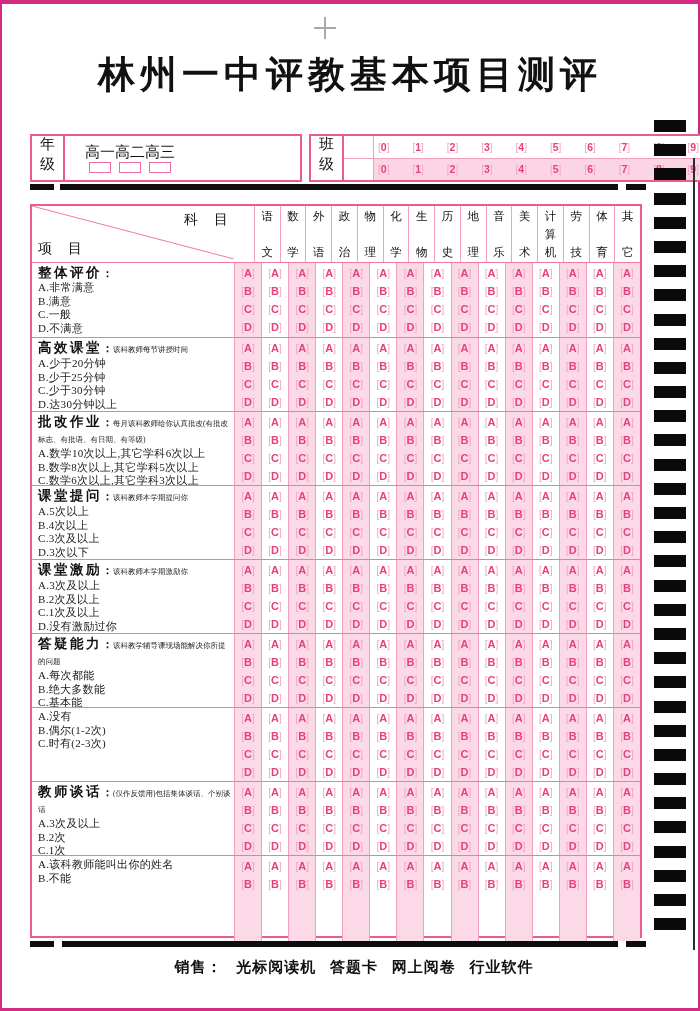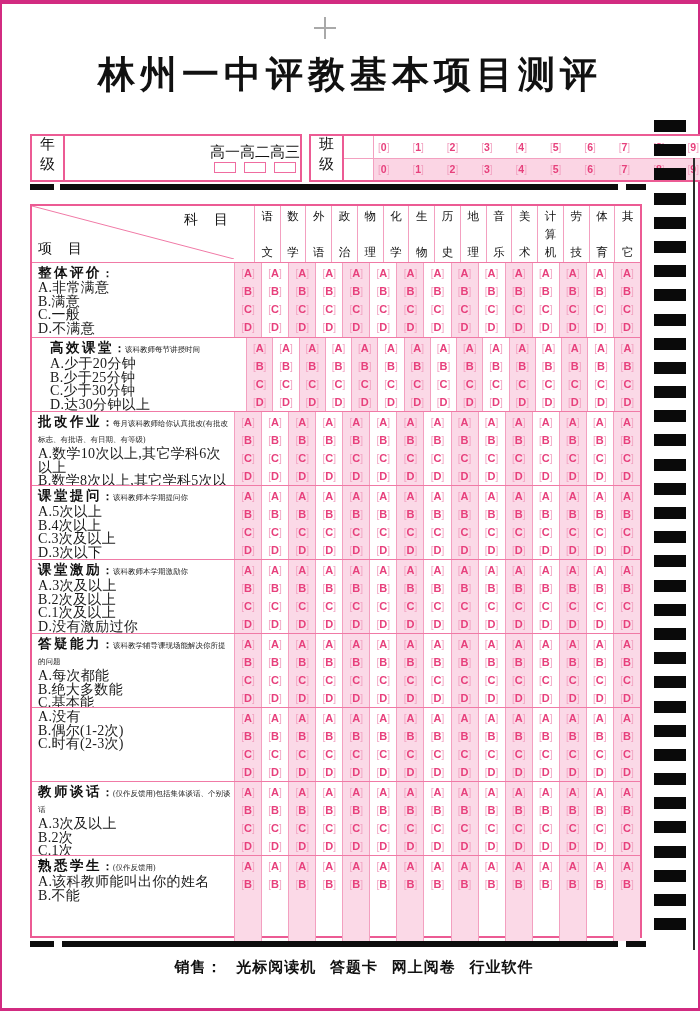--- a/index.html
+++ b/index.html
@@ -12,21 +12,21 @@
   .cross .v{position:absolute;left:10px;top:0;width:2px;height:22px;background:#a9a9a9;}
   
   .title{position:absolute;left:0;top:50px;width:700px;text-align:center;
          font-size:37px;font-weight:bold;letter-spacing:5px;white-space:nowrap;}
   
   .gbox{position:absolute;border:2px solid #ec5b94;display:flex;box-sizing:border-box;background:#fff;}
   #gradeBox{left:30px;top:134px;width:272px;height:48px;}
   #classBox{left:309px;top:134px;width:396px;height:48px;}
   .vlabel{width:33px;border-right:2px solid #ec5b94;display:flex;align-items:center;justify-content:center;
           font-size:15px;line-height:1.35;word-break:break-all;text-align:center;padding:0 8px 8px 8px;box-sizing:border-box;}
-  .gopts{flex:1;display:flex;justify-content:flex-end;align-items:center;}
+  .gopts{flex:1;display:flex;justify-content:flex-start;align-items:center;padding-left:20px;}
   .gopt{display:flex;flex-direction:column;align-items:center;}
   .gopt .glab{font-size:15px;line-height:16px;}
   .gcheck{width:20px;height:9px;border:1.5px solid #ef6ca0;background:#fff;margin-top:2px;}
   .crows{flex:1;display:flex;flex-direction:column;}
   .crow{flex:1;display:flex;align-items:center;}
   .crow.r1{border-bottom:1px solid #f3a0c0;}
   .blankcell{width:30px;height:100%;border-right:1px solid #f3a0c0;box-sizing:border-box;background:#fff;}
   .digits{flex:1;display:flex;justify-content:space-between;padding:0 4px;height:100%;align-items:center;}
   .crow.r2 .digits{background:#fbd5e4;}
   .bub, .dbub{font-family:"Liberation Sans", sans-serif;font-weight:bold;color:#e7407c;font-size:11px;white-space:nowrap;}
@@ -46,21 +46,21 @@
   .subjCell{flex:1;border-left:1px solid #f3a0c0;display:flex;flex-direction:column;
             justify-content:space-between;align-items:center;padding:4px 0 4px 0;font-size:11.5px;line-height:12px;}
   
   .sect{display:flex;border-top:1.5px solid #f07aa6;flex:none;box-sizing:border-box;}
   .sect:first-child{border-top:none;}
   .desc{width:202px;flex:none;padding:2px 2px 0 6px;box-sizing:border-box;overflow:hidden;}
   .secHead{line-height:13px;margin-bottom:1px;}
   .secTitle{font-size:13.5px;font-weight:bold;letter-spacing:2.5px;}
   .secColon{font-size:11px;font-weight:bold;}
   .secSub{font-size:7.5px;color:#222;letter-spacing:0;}
-  .optLine{font-size:14px;line-height:13.6px;color:#1a1a1a;letter-spacing:0.3px;}
+  .optLine{font-size:11px;line-height:13.6px;color:#1a1a1a;letter-spacing:0.3px;}
   .bcols{flex:1;display:flex;}
   .bcol{flex:1;border-left:1px solid #f3a0c0;display:flex;flex-direction:column;align-items:center;padding-top:1px;box-sizing:border-box;}
   .bcol.shaded{background:#fbd9e7;}
   .bcol .bub{height:18.1px;line-height:18.1px;display:block;}
   
   #tmarks{position:absolute;left:654px;top:120px;width:32px;}
   .tmark{width:32px;height:12px;background:#0a0a0a;margin-bottom:12.2px;}
   .rline{position:absolute;left:693px;top:158px;width:2px;height:792px;background:#2a2a2a;}
   
   .footer{position:absolute;left:0;top:958px;width:640px;text-align:center;
@@ -309,21 +309,21 @@
               <span class="bub"><i>[</i>D<i>]</i></span>
             </div>
             <div class="bcol shaded">
               <span class="bub"><i>[</i>A<i>]</i></span>
               <span class="bub"><i>[</i>B<i>]</i></span>
               <span class="bub"><i>[</i>C<i>]</i></span>
               <span class="bub"><i>[</i>D<i>]</i></span>
             </div>
           </div>
         </div>
-        <div class="sect" style="height: 74px; padding-left: 12px;">
+        <div class="sect" style="height: 74px;">
           <div class="desc">
             <div class="secHead"><span class="secTitle">高效课堂</span><span class="secColon">：</span><span class="secSub">该科教师每节讲授时间</span></div>
             <div class="optLine">A.少于20分钟</div>
             <div class="optLine">B.少于25分钟</div>
             <div class="optLine">C.少于30分钟</div>
             <div class="optLine">D.达30分钟以上</div>
           </div>
           <div class="bcols">
             <div class="bcol shaded">
               <span class="bub"><i>[</i>A<i>]</i></span>
@@ -1013,21 +1013,20 @@
             <div class="bcol shaded">
               <span class="bub"><i>[</i>A<i>]</i></span>
               <span class="bub"><i>[</i>B<i>]</i></span>
               <span class="bub"><i>[</i>C<i>]</i></span>
               <span class="bub"><i>[</i>D<i>]</i></span>
             </div>
           </div>
         </div>
         <div class="sect" style="height: 86px;">
           <div class="desc">
-            <div class="secHead"><span class="secTitle">熟悉学生</span><span class="secColon">：</span><span class="secSub">(仅作反馈用)</span></div>
             <div class="optLine">A.该科教师能叫出你的姓名</div>
             <div class="optLine">B.不能</div>
           </div>
           <div class="bcols">
             <div class="bcol shaded">
               <span class="bub"><i>[</i>A<i>]</i></span>
               <span class="bub"><i>[</i>B<i>]</i></span>
             </div>
             <div class="bcol">
               <span class="bub"><i>[</i>A<i>]</i></span>

